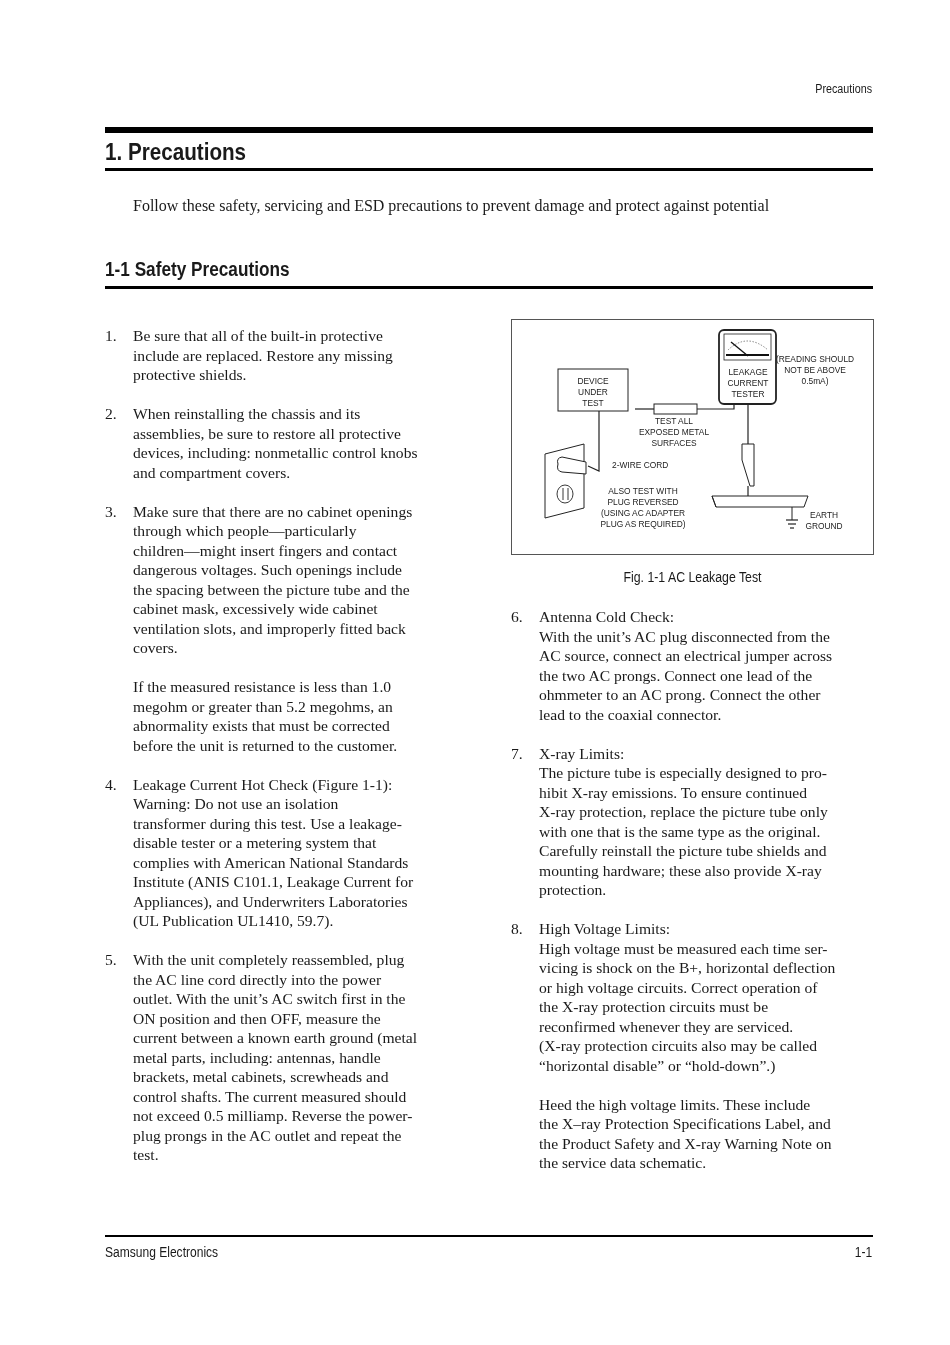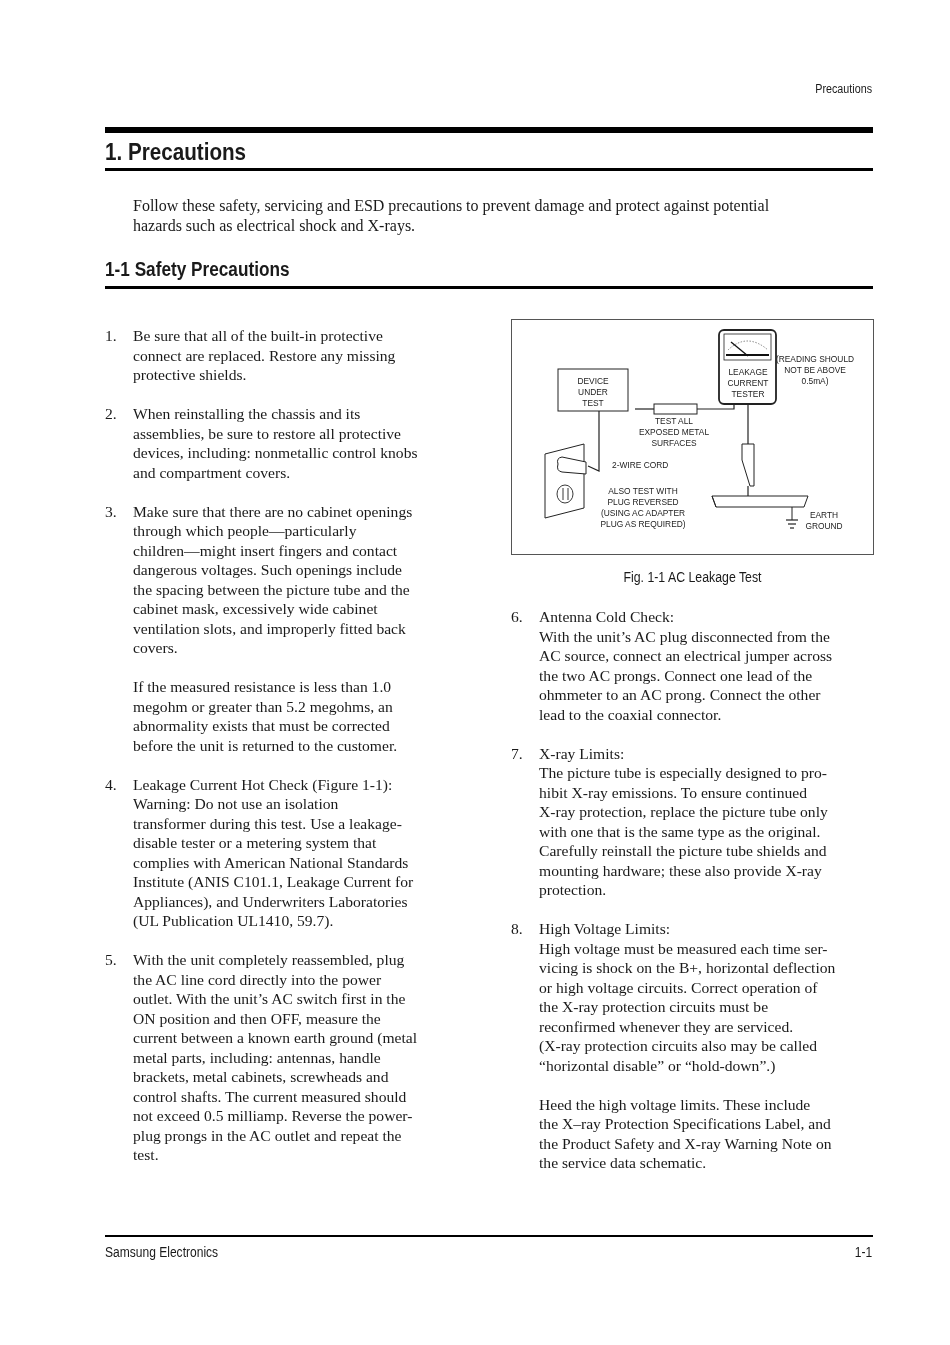--- a/index.html
+++ b/index.html
@@ -43,32 +43,31 @@
 <body>
 
 <div class="running-head sans">Precautions</div>
 
 <div class="rule-thick" id="rule1"></div>
 <div class="title sans">1. Precautions</div>
 <div class="rule-thick" id="rule2"></div>
 
 <div class="intro serif">
   <span class="line">Follow these safety, servicing and ESD precautions to prevent damage and protect against potential</span>
-  <span class="line">hazards such as electrical shock and X-rays.</span>
 </div>
 
 <div class="section-title sans">1-1 Safety Precautions</div>
 <div class="rule-thick" id="rule3"></div>
 
 <div class="col col-left serif" id="left-col">
     <div class="item">
       <span class="num">1.</span>
       <p>
         <span class="line">Be sure that all of the built-in protective</span>
-        <span class="line">connect are replaced.  Restore any missing</span>
+        <span class="line">include are replaced.  Restore any missing</span>
         <span class="line">protective shields.</span>
       </p>
     </div>
     <div class="item">
       <span class="num">2.</span>
       <p>
         <span class="line">When reinstalling the chassis and its</span>
         <span class="line">assemblies, be sure to restore all protective</span>
         <span class="line">devices, including: nonmetallic control knobs</span>
         <span class="line">and compartment covers.</span>

